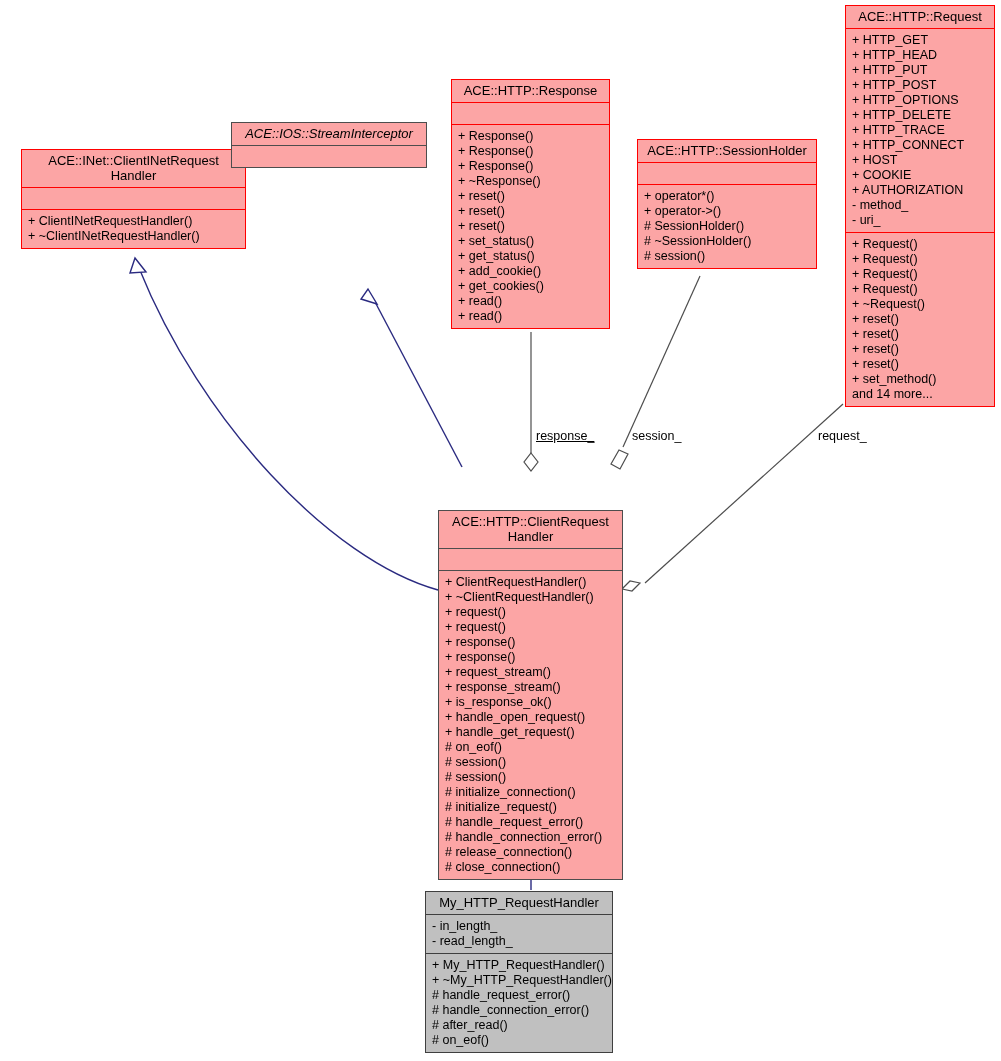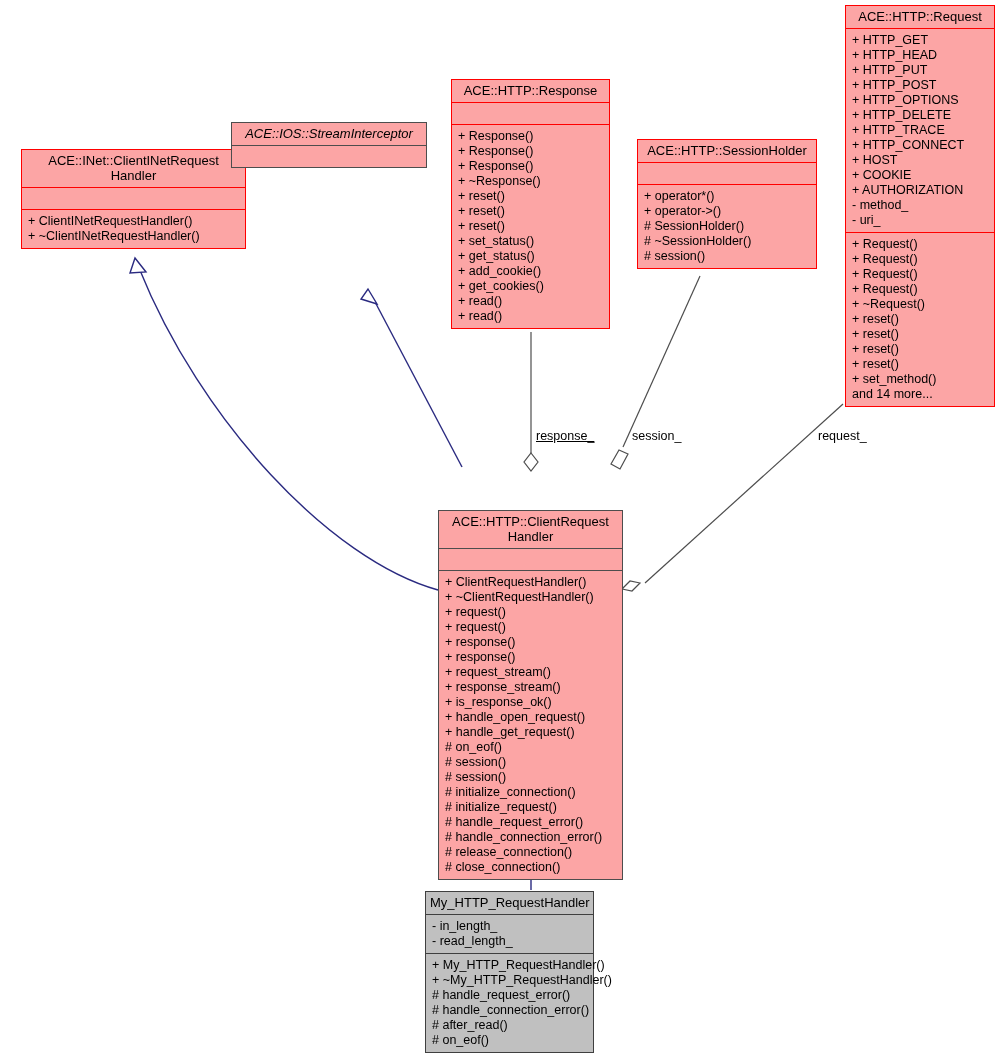--- a/index.html
+++ b/index.html
@@ -152,21 +152,21 @@
         <div class="m"># session()</div>
         <div class="m"># initialize_connection()</div>
         <div class="m"># initialize_request()</div>
         <div class="m"># handle_request_error()</div>
         <div class="m"># handle_connection_error()</div>
         <div class="m"># release_connection()</div>
         <div class="m"># close_connection()</div>
       </div>
   </div>
 
-  <div class="umlbox grayfill" style="left:425px;top:891px;width:169px;">
+  <div class="umlbox grayfill" style="left:425px;top:891px;width:188px;">
     <div class="cmp title">My_HTTP_RequestHandler</div>
     <div class="cmp members">
         <div class="m">- in_length_</div>
         <div class="m">- read_length_</div>
       </div>
     <div class="cmp members">
         <div class="m">+ My_HTTP_RequestHandler()</div>
         <div class="m">+ ~My_HTTP_RequestHandler()</div>
         <div class="m"># handle_request_error()</div>
         <div class="m"># handle_connection_error()</div>

